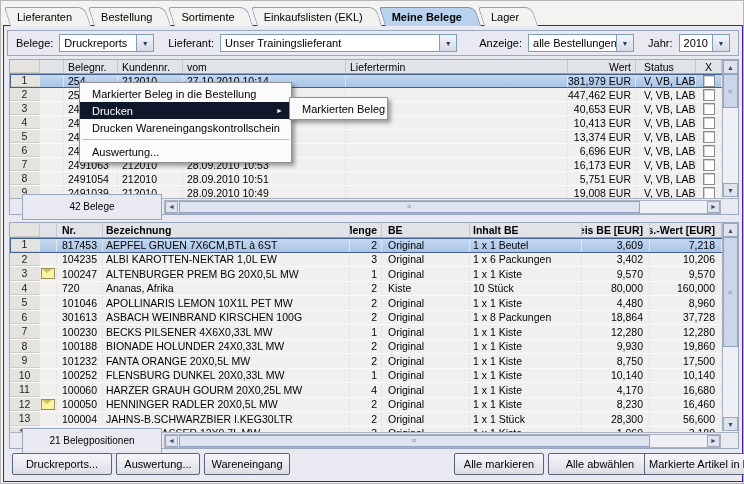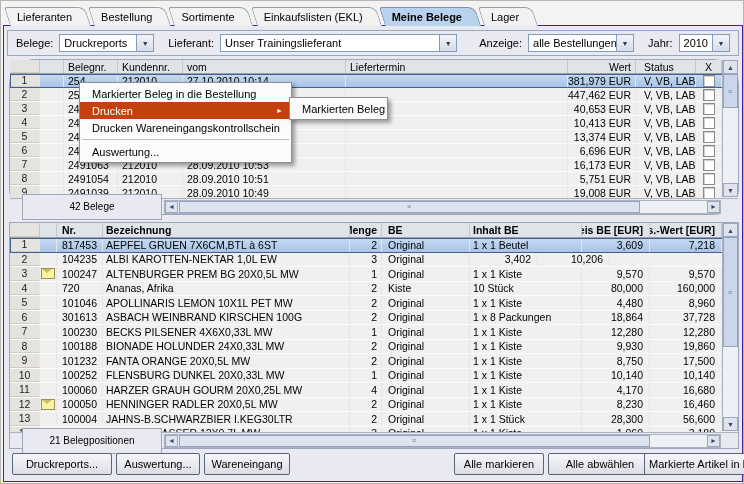--- a/index.html
+++ b/index.html
@@ -66,21 +66,21 @@
   .hscroll{flex:1;height:14px;margin-left:2px;position:relative;background:#eef0f6;border:1px solid #aab2c2;box-sizing:border-box;}
   .harrow{position:absolute;top:0;width:13px;height:12px;background:#dfe3ee;border:1px solid #9aa7bd;box-sizing:border-box;
           display:flex;align-items:center;justify-content:center;font-size:7px;color:#39486b;}
   .hthumb{position:absolute;top:0;height:12px;background:#dde4f0;border:1px solid #92a2c0;box-sizing:border-box;
           display:flex;align-items:center;justify-content:center;}
 
   
   .ctxmenu{position:absolute;left:78px;top:81px;width:211px;background:#fbfbfb;border:1px solid #8f8f8f;
            box-shadow:3px 3px 4px rgba(0,0,0,.35);z-index:20;padding:2px 0;}
   .mi{height:17px;display:flex;align-items:center;padding:0 8px 0 12px;font-size:11px;white-space:nowrap;}
-  .mi.hl{background:#c2410c;color:#fff;}
+  .mi.hl{background:#0f172a;color:#fff;}
   .mi .sub{margin-left:auto;font-size:7px;}
   .msep{height:1px;background:#bdbdbd;margin:3px 2px;}
   .submenu{position:absolute;left:288px;top:96px;width:97px;background:#fbfbfb;border:1px solid #8f8f8f;
            box-shadow:3px 3px 4px rgba(0,0,0,.35);z-index:21;padding:2px 0;}
 
   
   .btnrow{position:absolute;left:0;bottom:4px;width:100%;height:24px;}
   .pbtn{position:absolute;top:0;height:22px;background:linear-gradient(#f6f6fa,#dddde6);border:1px solid #5a6478;
         box-sizing:border-box;display:flex;align-items:center;justify-content:center;font-size:11px;border-radius:2px;white-space:nowrap;}
 </style>
@@ -128,21 +128,21 @@
         <span class="val">alle Bestellungen</span>
         <span class="btn">▼</span>
       </div>
       <span class="flabel" style="margin-left:8px">Jahr:</span>
       <div class="combo" style="width:52px">
         <span class="val">2010</span>
         <span class="btn">▼</span>
       </div>
     </div>
 
-    <div class="panel" style="top:33px;height:154px;border-radius:26px;">
+    <div class="panel" style="top:33px;height:154px;">
       <div class="thead" id="orders-head">
           <div class="hc c-num gut"></div>
           <div class="hc c-ico"></div>
           <div class="hc c-beleg">Belegnr.</div>
           <div class="hc c-kunde">Kundennr.</div>
           <div class="hc c-vom">vom</div>
           <div class="hc c-lief">Liefertermin</div>
           <div class="hc c-wert r">Wert</div>
           <div class="hc c-status">Status</div>
           <div class="hc c-x">X</div>
@@ -322,20 +322,21 @@
             <div class="c p-preis r">3,609</div>
             <div class="c p-pw r">7,218</div>
           </div>
           <div class="row" style="height: 13.5px;">
             <div class="c p-num gut">2</div>
             <div class="c p-ico"></div>
             <div class="c p-nr">104235</div>
             <div class="c p-bez">ALBI KAROTTEN-NEKTAR 1,0L EW</div>
             <div class="c p-menge r">3</div>
             <div class="c p-be">Original</div>
+            <div class="c p-inh">1 x 6 Packungen</div>
             <div class="c p-preis r">3,402</div>
             <div class="c p-pw r">10,206</div>
           </div>
           <div class="row" style="height: 13.5px;">
             <div class="c p-num gut">3</div>
             <div class="c p-ico">
               <span class="mailico"></span>
             </div>
             <div class="c p-nr">100247</div>
             <div class="c p-bez">ALTENBURGER PREM BG 20X0,5L MW</div>

